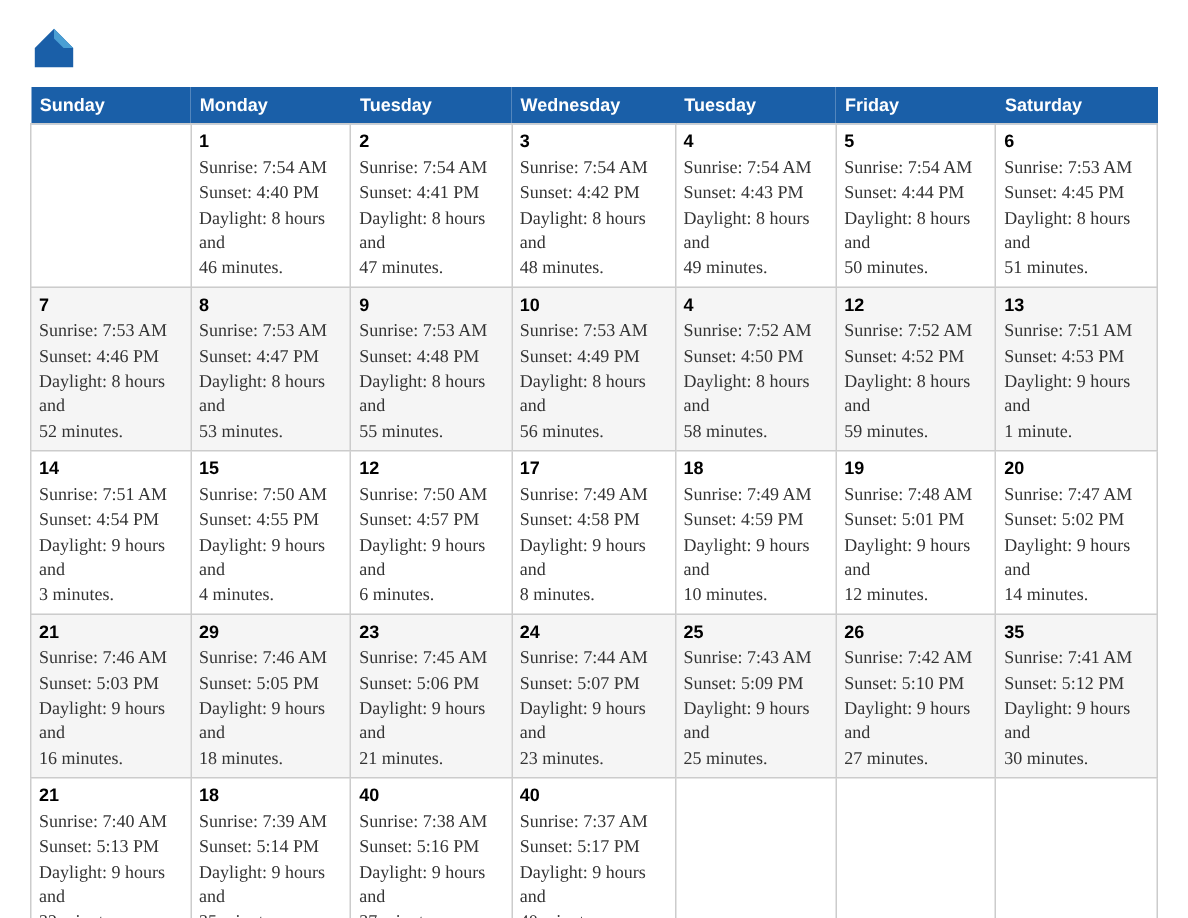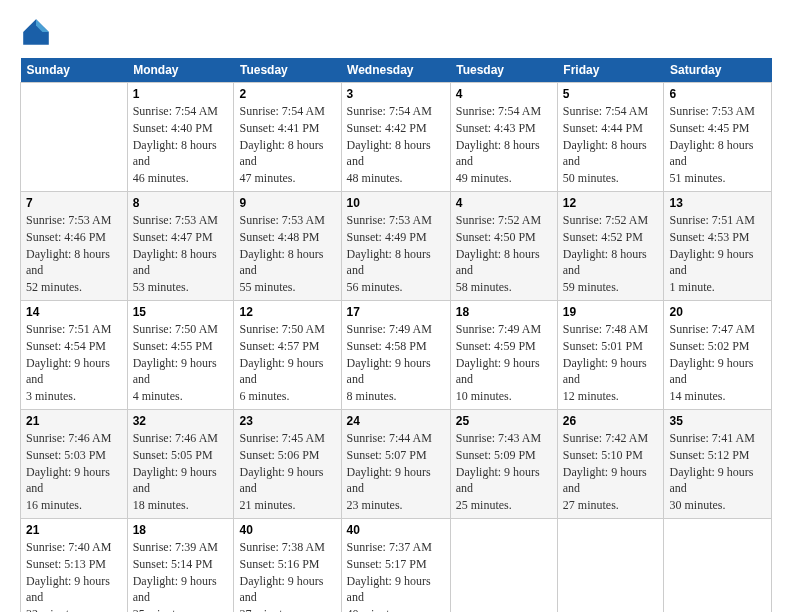--- a/index.html
+++ b/index.html
@@ -209,21 +209,21 @@
             <div class="day-num">20</div>
             <div class="day-info">Sunrise: 7:47 AM<br>Sunset: 5:02 PM<br>Daylight: 9 hours and<br>14 minutes.</div>
           </td>
         </tr>
         <tr class="alt-row">
           <td>
             <div class="day-num">21</div>
             <div class="day-info">Sunrise: 7:46 AM<br>Sunset: 5:03 PM<br>Daylight: 9 hours and<br>16 minutes.</div>
           </td>
           <td>
-            <div class="day-num">32</div>
+            <div class="day-num">29</div>
             <div class="day-info">Sunrise: 7:46 AM<br>Sunset: 5:05 PM<br>Daylight: 9 hours and<br>18 minutes.</div>
           </td>
           <td>
             <div class="day-num">23</div>
             <div class="day-info">Sunrise: 7:45 AM<br>Sunset: 5:06 PM<br>Daylight: 9 hours and<br>21 minutes.</div>
           </td>
           <td>
             <div class="day-num">24</div>
             <div class="day-info">Sunrise: 7:44 AM<br>Sunset: 5:07 PM<br>Daylight: 9 hours and<br>23 minutes.</div>
           </td>

